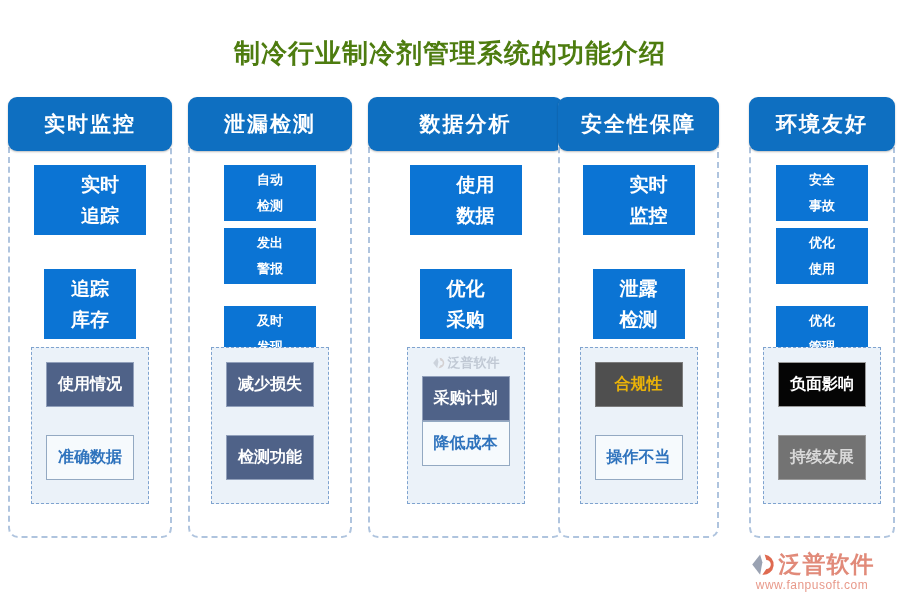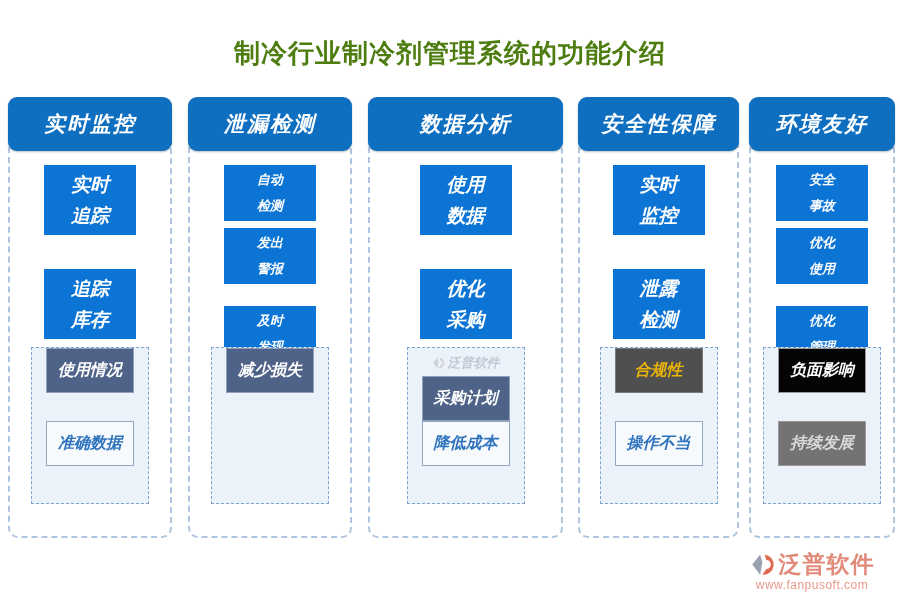--- a/index.html
+++ b/index.html
@@ -8,57 +8,57 @@
     font-family:"Liberation Sans","DejaVu Sans",sans-serif;
     overflow:hidden;
   }
   .title{
     position:absolute;top:36px;left:0;width:900px;text-align:center;
     font-family:"DejaVu Serif","Liberation Serif",serif;
     font-size:26px;font-weight:bold;color:#4d7c0f;letter-spacing:1px;
   }
   .column{
     position:absolute;top:97px;height:441px;background:#fff;
-    border:2px dashed #afc4de;border-radius:10px;box-sizing:border-box;font-style:italic;
+    border:2px dashed #afc4de;border-radius:10px;box-sizing:border-box;
   }
   .col-header{
     position:absolute;top:-2px;left:-2px;right:-2px;height:54px;
     background:#0e6fc1;border-radius:9px;
     display:flex;align-items:center;justify-content:center;
     color:#fff;font-size:21px;font-weight:bold;letter-spacing:2px;
     box-shadow:0 1px 2px rgba(0,0,0,.25);
   }
   .features{
     position:absolute;top:52px;left:0;right:0;
     display:flex;flex-direction:column;align-items:center;
   }
   .feature{
     width:92px;background:#0b74d4;color:#fff;font-weight:bold;
     display:flex;flex-direction:column;align-items:center;justify-content:center;
     text-align:center;
   }
   .two .feature{height:70px;font-size:19px;line-height:31px;}
-  .two .feature:nth-child(1){margin-top:14px;}
+  .two .feature:nth-child(1){margin-top:14px;padding-left:20px;}
   .two .feature:nth-child(2){margin-top:34px;}
   .three .feature{height:56px;font-size:13px;line-height:26px;}
   .three .feature:nth-child(1){margin-top:14px;}
   .three .feature:nth-child(2){margin-top:7px;}
   .three .feature:nth-child(3){margin-top:22px;}
   .sub-panel{
     position:absolute;top:248px;left:50%;transform:translateX(-50%);
     width:118px;height:157px;background:#ebf2f9;
     border:1px dashed #7fa3cf;box-sizing:border-box;
     display:flex;flex-direction:column;align-items:center;
   }
   .sub-box{
     width:88px;height:45px;box-sizing:border-box;
     display:flex;align-items:center;justify-content:center;
     font-size:16px;font-weight:bold;text-align:center;z-index:2;
   }
-  .sub-box:nth-of-type(1){}
+  .sub-box:nth-of-type(1){margin-top:14px;}
   .sub-box:nth-of-type(2){margin-top:28px;}
   .sub-slate{background:#4f6288;color:#fff;border:1px solid #91a0bb;}
   .sub-dark{background:#4f4f4f;color:#eab308;border:1px solid #7c7c7c;}
   .sub-black{background:#050505;color:#fff;border:1px solid #9a9a9a;}
   .sub-gray{background:#737373;color:#d9d9d9;border:1px solid #9a9a9a;}
   .sub-light{background:#f6fafd;color:#2f73bd;border:1px solid #93a9c2;}
   .watermark{
     position:absolute;top:6px;left:50%;transform:translateX(-50%);
     display:flex;align-items:center;gap:2px;opacity:.45;z-index:1;
     color:#8d97a8;font-size:13px;font-weight:bold;white-space:nowrap;
@@ -106,20 +106,21 @@
       <span>发出</span>
       <span>警报</span>
     </div>
     <div class="feature">
       <span>及时</span>
       <span>发现</span>
     </div>
   </div>
   <div class="sub-panel">
     <div class="sub-box sub-slate">减少损失</div>
+    <div class="sub-box sub-slate">检测功能</div>
   </div>
 </div>
 
 <div class="column two" style="left:368px;width:195px;">
   <div class="col-header">数据分析</div>
   <div class="features">
     <div class="feature">
       <span>使用</span>
       <span>数据</span>
     </div>
@@ -134,21 +135,21 @@
         <path fill="#a8aeba" d="M2 12 L9 3 L11 10 L9 21 Z"></path>
         <path fill="#b9aaa4" d="M13 3 a9 9 0 1 1 -2 18 l3.5-5 a4 4 0 0 0 0-8 Z"></path>
       </svg>
       <span>泛普软件</span>
     </div>
     <div class="sub-box sub-slate">采购计划</div>
     <div class="sub-box sub-light">降低成本</div>
   </div>
 </div>
 
-<div class="column two" style="left:578px;width:161px;">
+<div class="column two" style="left:558px;width:161px;">
   <div class="col-header">安全性保障</div>
   <div class="features">
     <div class="feature">
       <span>实时</span>
       <span>监控</span>
     </div>
     <div class="feature">
       <span>泄露</span>
       <span>检测</span>
     </div>

